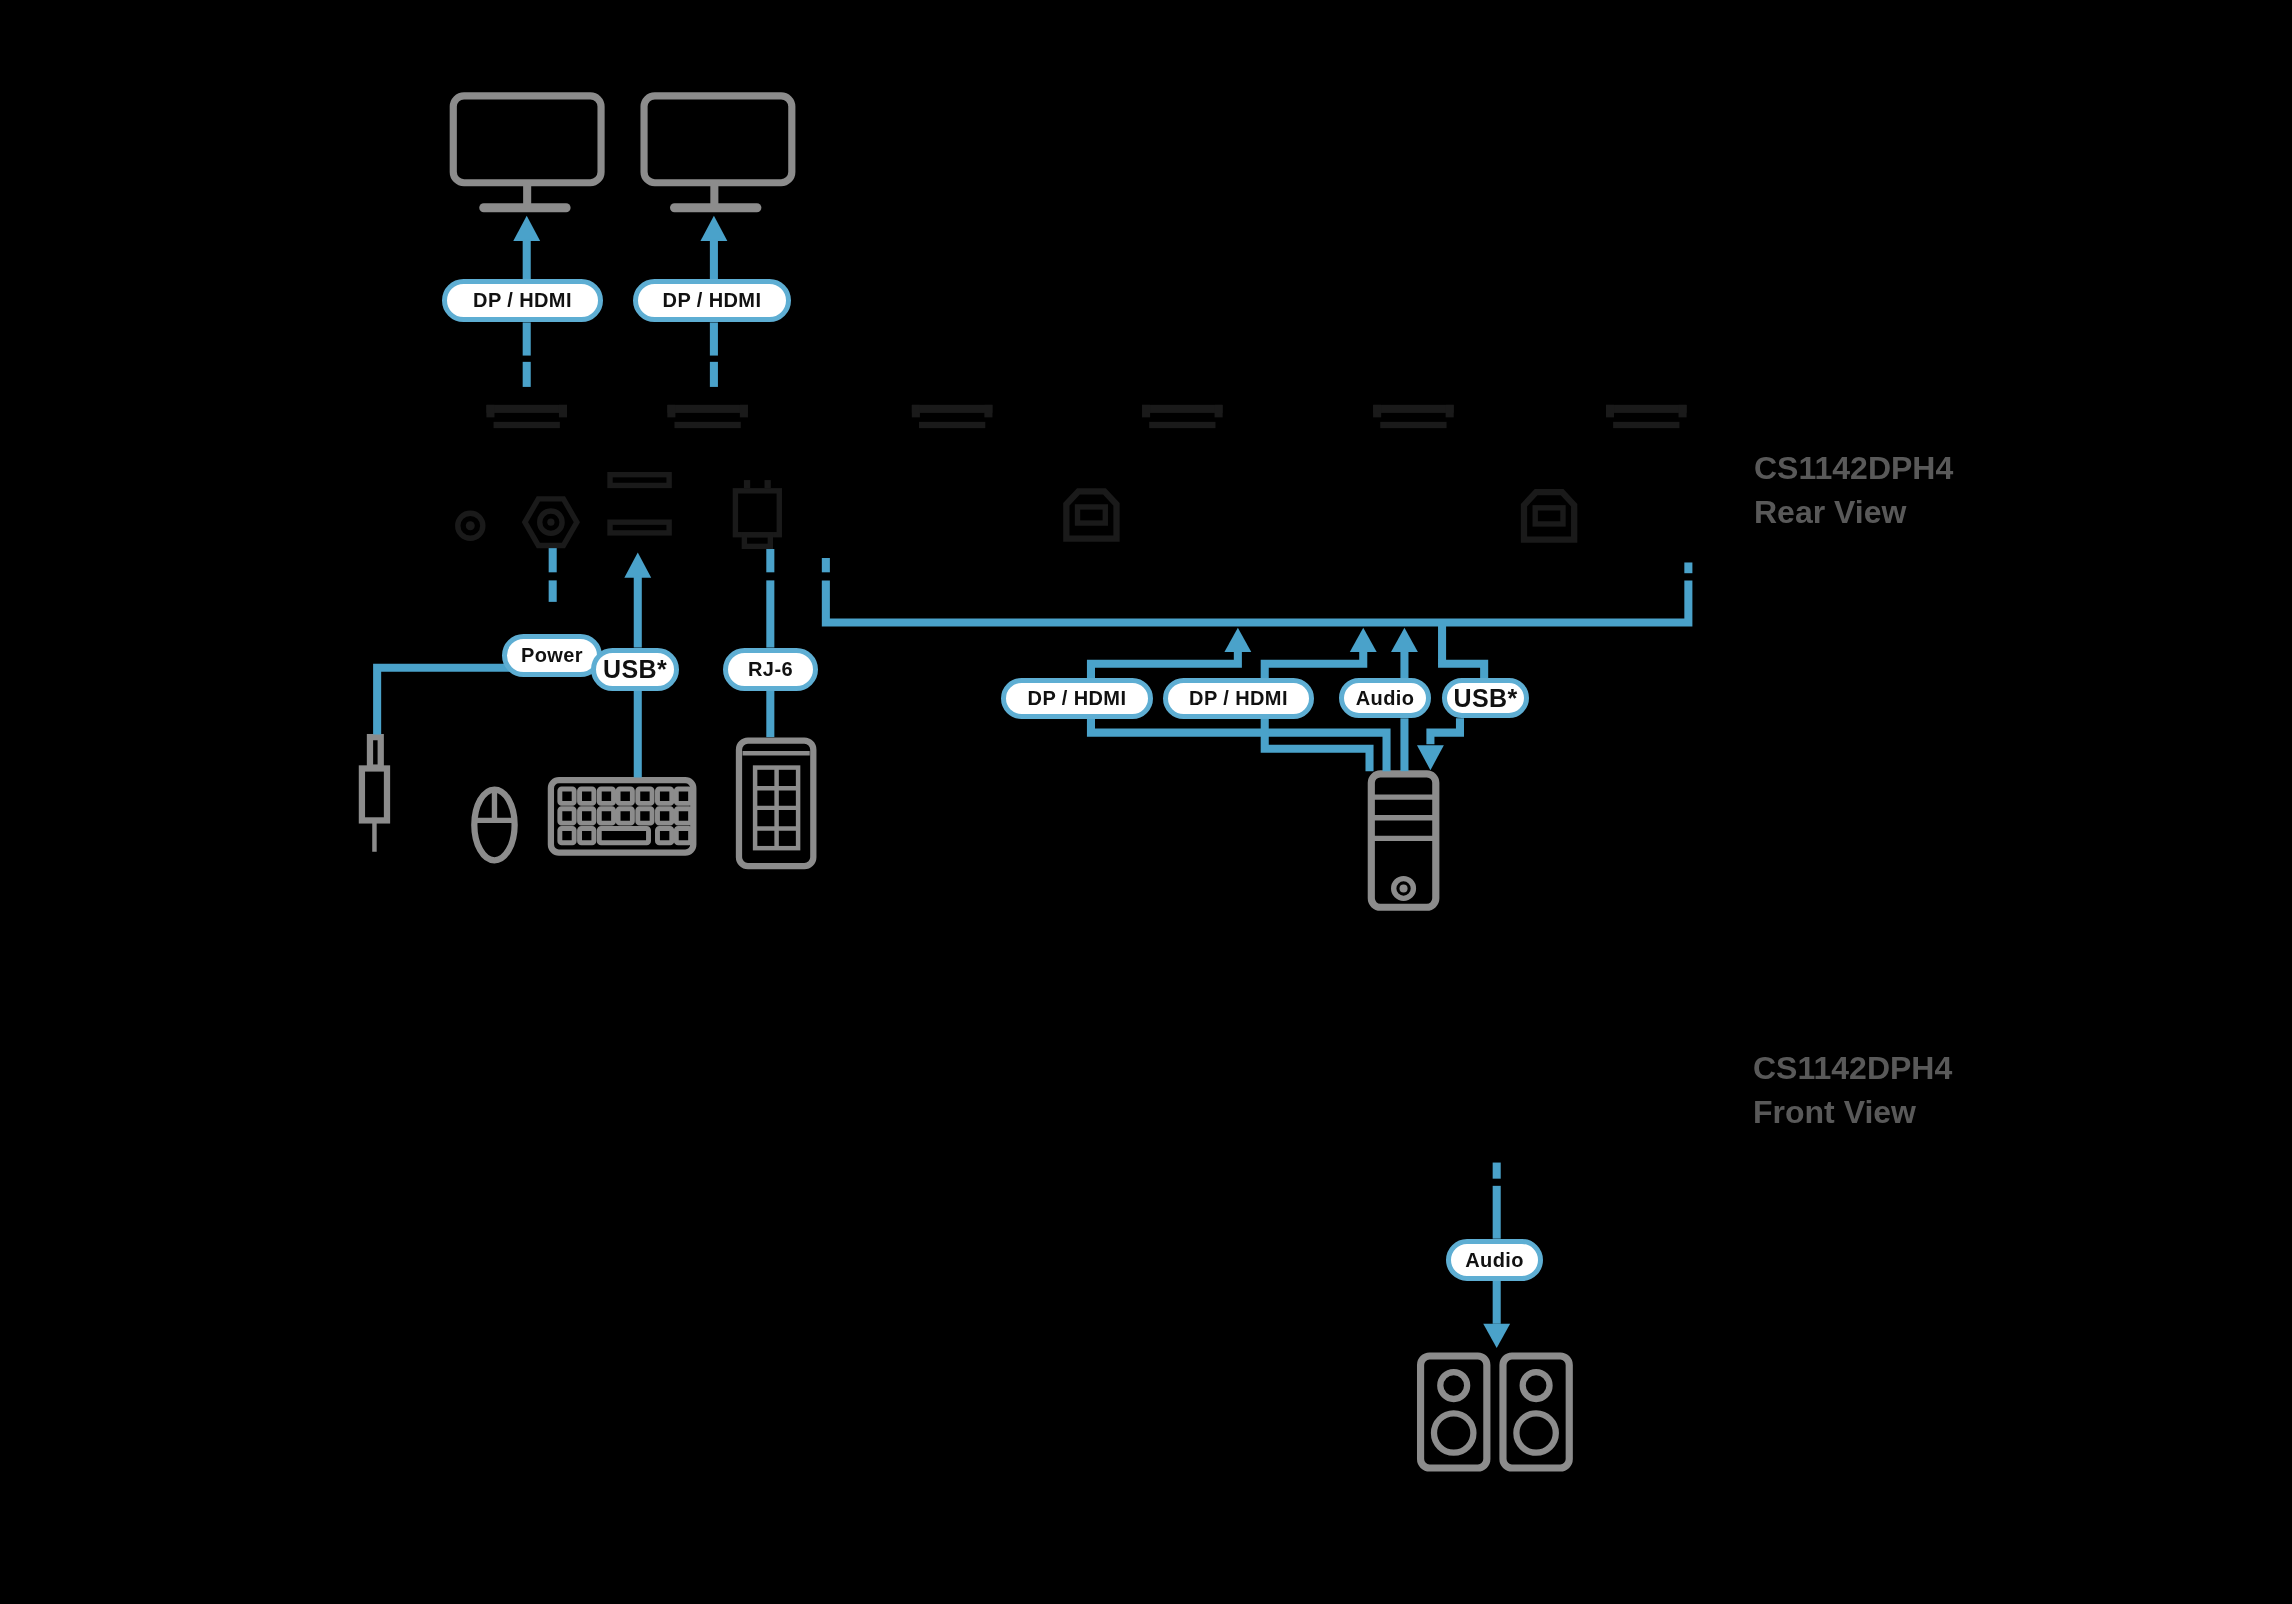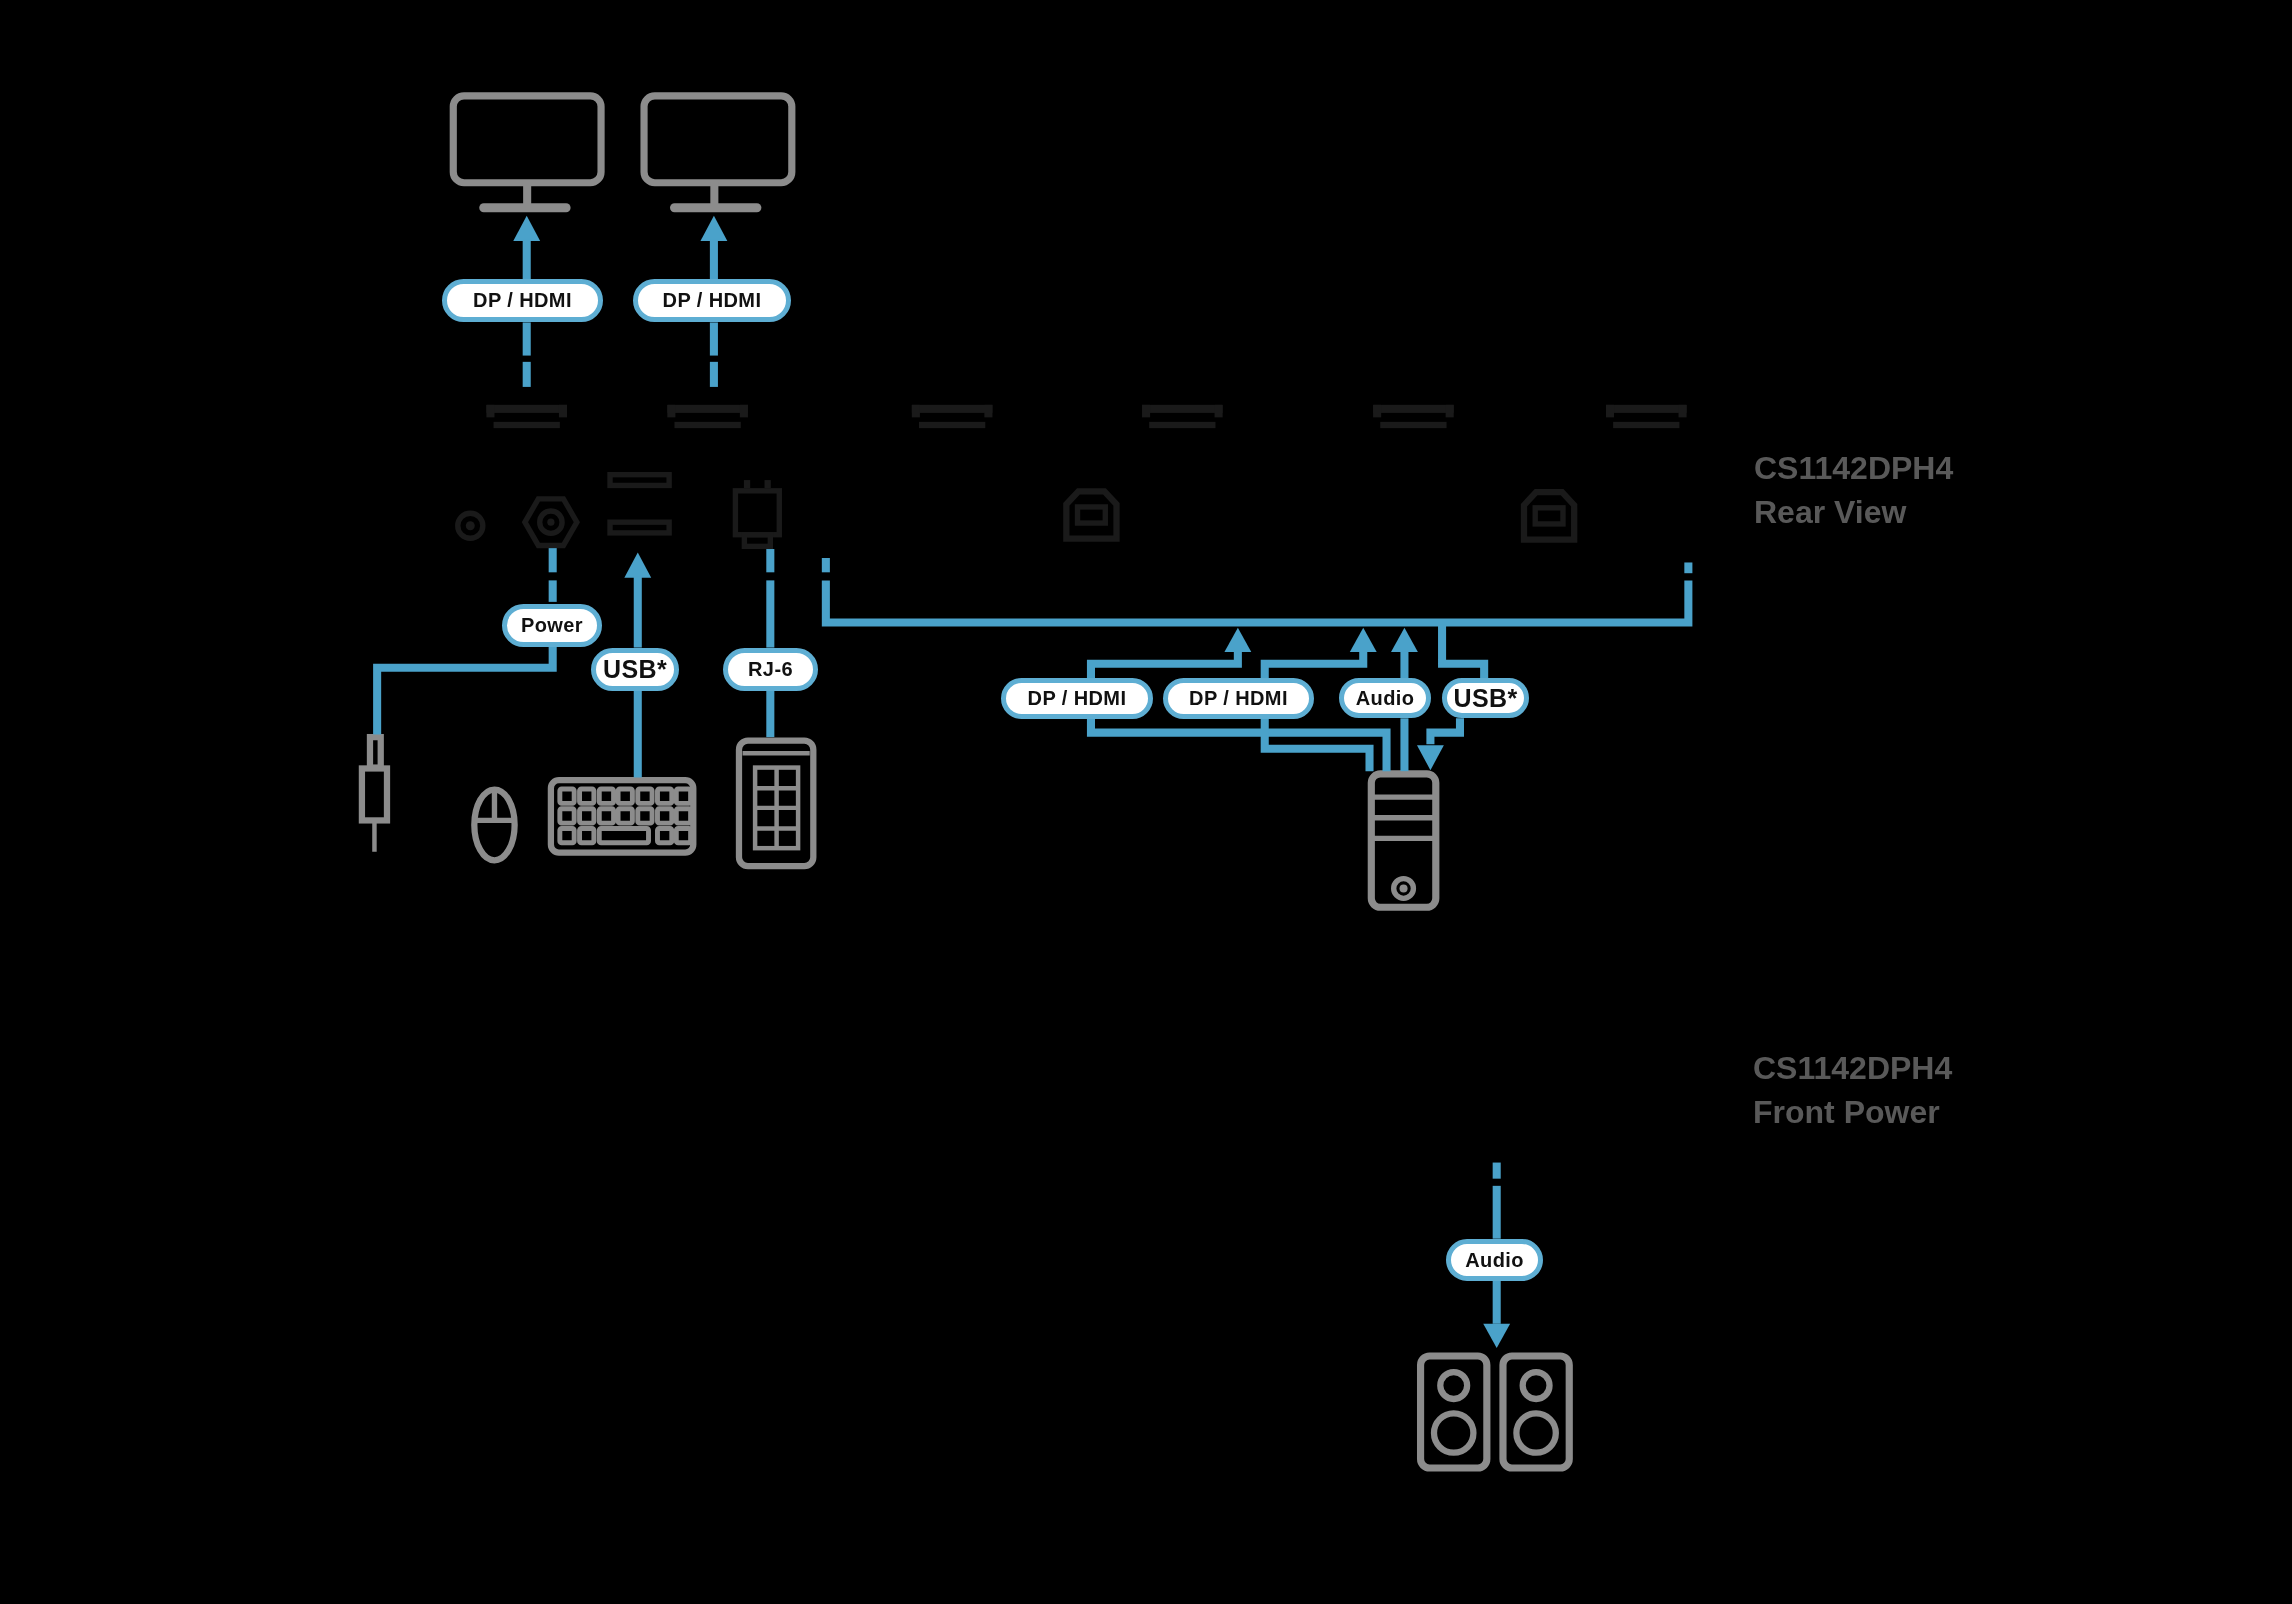--- a/index.html
+++ b/index.html
@@ -6,21 +6,21 @@
   #stage{position:relative;width:2293px;height:1605px;background:#000;overflow:hidden;
          font-family:"Liberation Sans", sans-serif;}
   #stage svg{position:absolute;left:0;top:0;}
   .pill{position:absolute;box-sizing:border-box;background:#fff;border:5.4px solid #5EAED3;
         border-radius:25px;display:flex;align-items:center;justify-content:center;
         font-weight:bold;font-size:20px;color:#111;letter-spacing:0.4px;white-space:nowrap;}
   .title{position:absolute;color:#595959;font-weight:bold;font-size:32px;line-height:44px;}
   
   #p-d1{left:442px;top:279px;width:161px;height:43px;}
   #p-d2{left:633px;top:279px;width:158px;height:43px;}
-  #p-power{left:502px;top:604px;width:100px;height:43px;}
+  #p-power{left:502px;top:634px;width:100px;height:43px;}
   #p-usbl{left:591px;top:648px;width:88px;height:43px;font-size:25px;}
   #p-rj{left:723px;top:648px;width:95px;height:43px;}
   #p-pc1{left:1001px;top:678px;width:152px;height:41px;}
   #p-pc2{left:1163px;top:678px;width:151px;height:41px;}
   #p-audio{left:1339px;top:678px;width:92px;height:40px;}
   #p-usbr{left:1442px;top:678px;width:87px;height:40px;font-size:25px;}
   #p-faudio{left:1446px;top:1239px;width:97px;height:42px;}
   #t-rear{left:1754px;top:446px;}
   #t-front{left:1753px;top:1046px;}
 </style>
@@ -272,17 +272,17 @@
 <div class="pill" id="p-audio">Audio</div>
 <div class="pill" id="p-usbr">USB*</div>
 <div class="pill" id="p-faudio">Audio</div>
 
 <div class="title" id="t-rear">
   <div>CS1142DPH4</div>
   <div>Rear View</div>
 </div>
 <div class="title" id="t-front">
   <div>CS1142DPH4</div>
-  <div>Front Power</div>
+  <div>Front View</div>
 </div>
 
 </div>
 
 
 </body></html>

